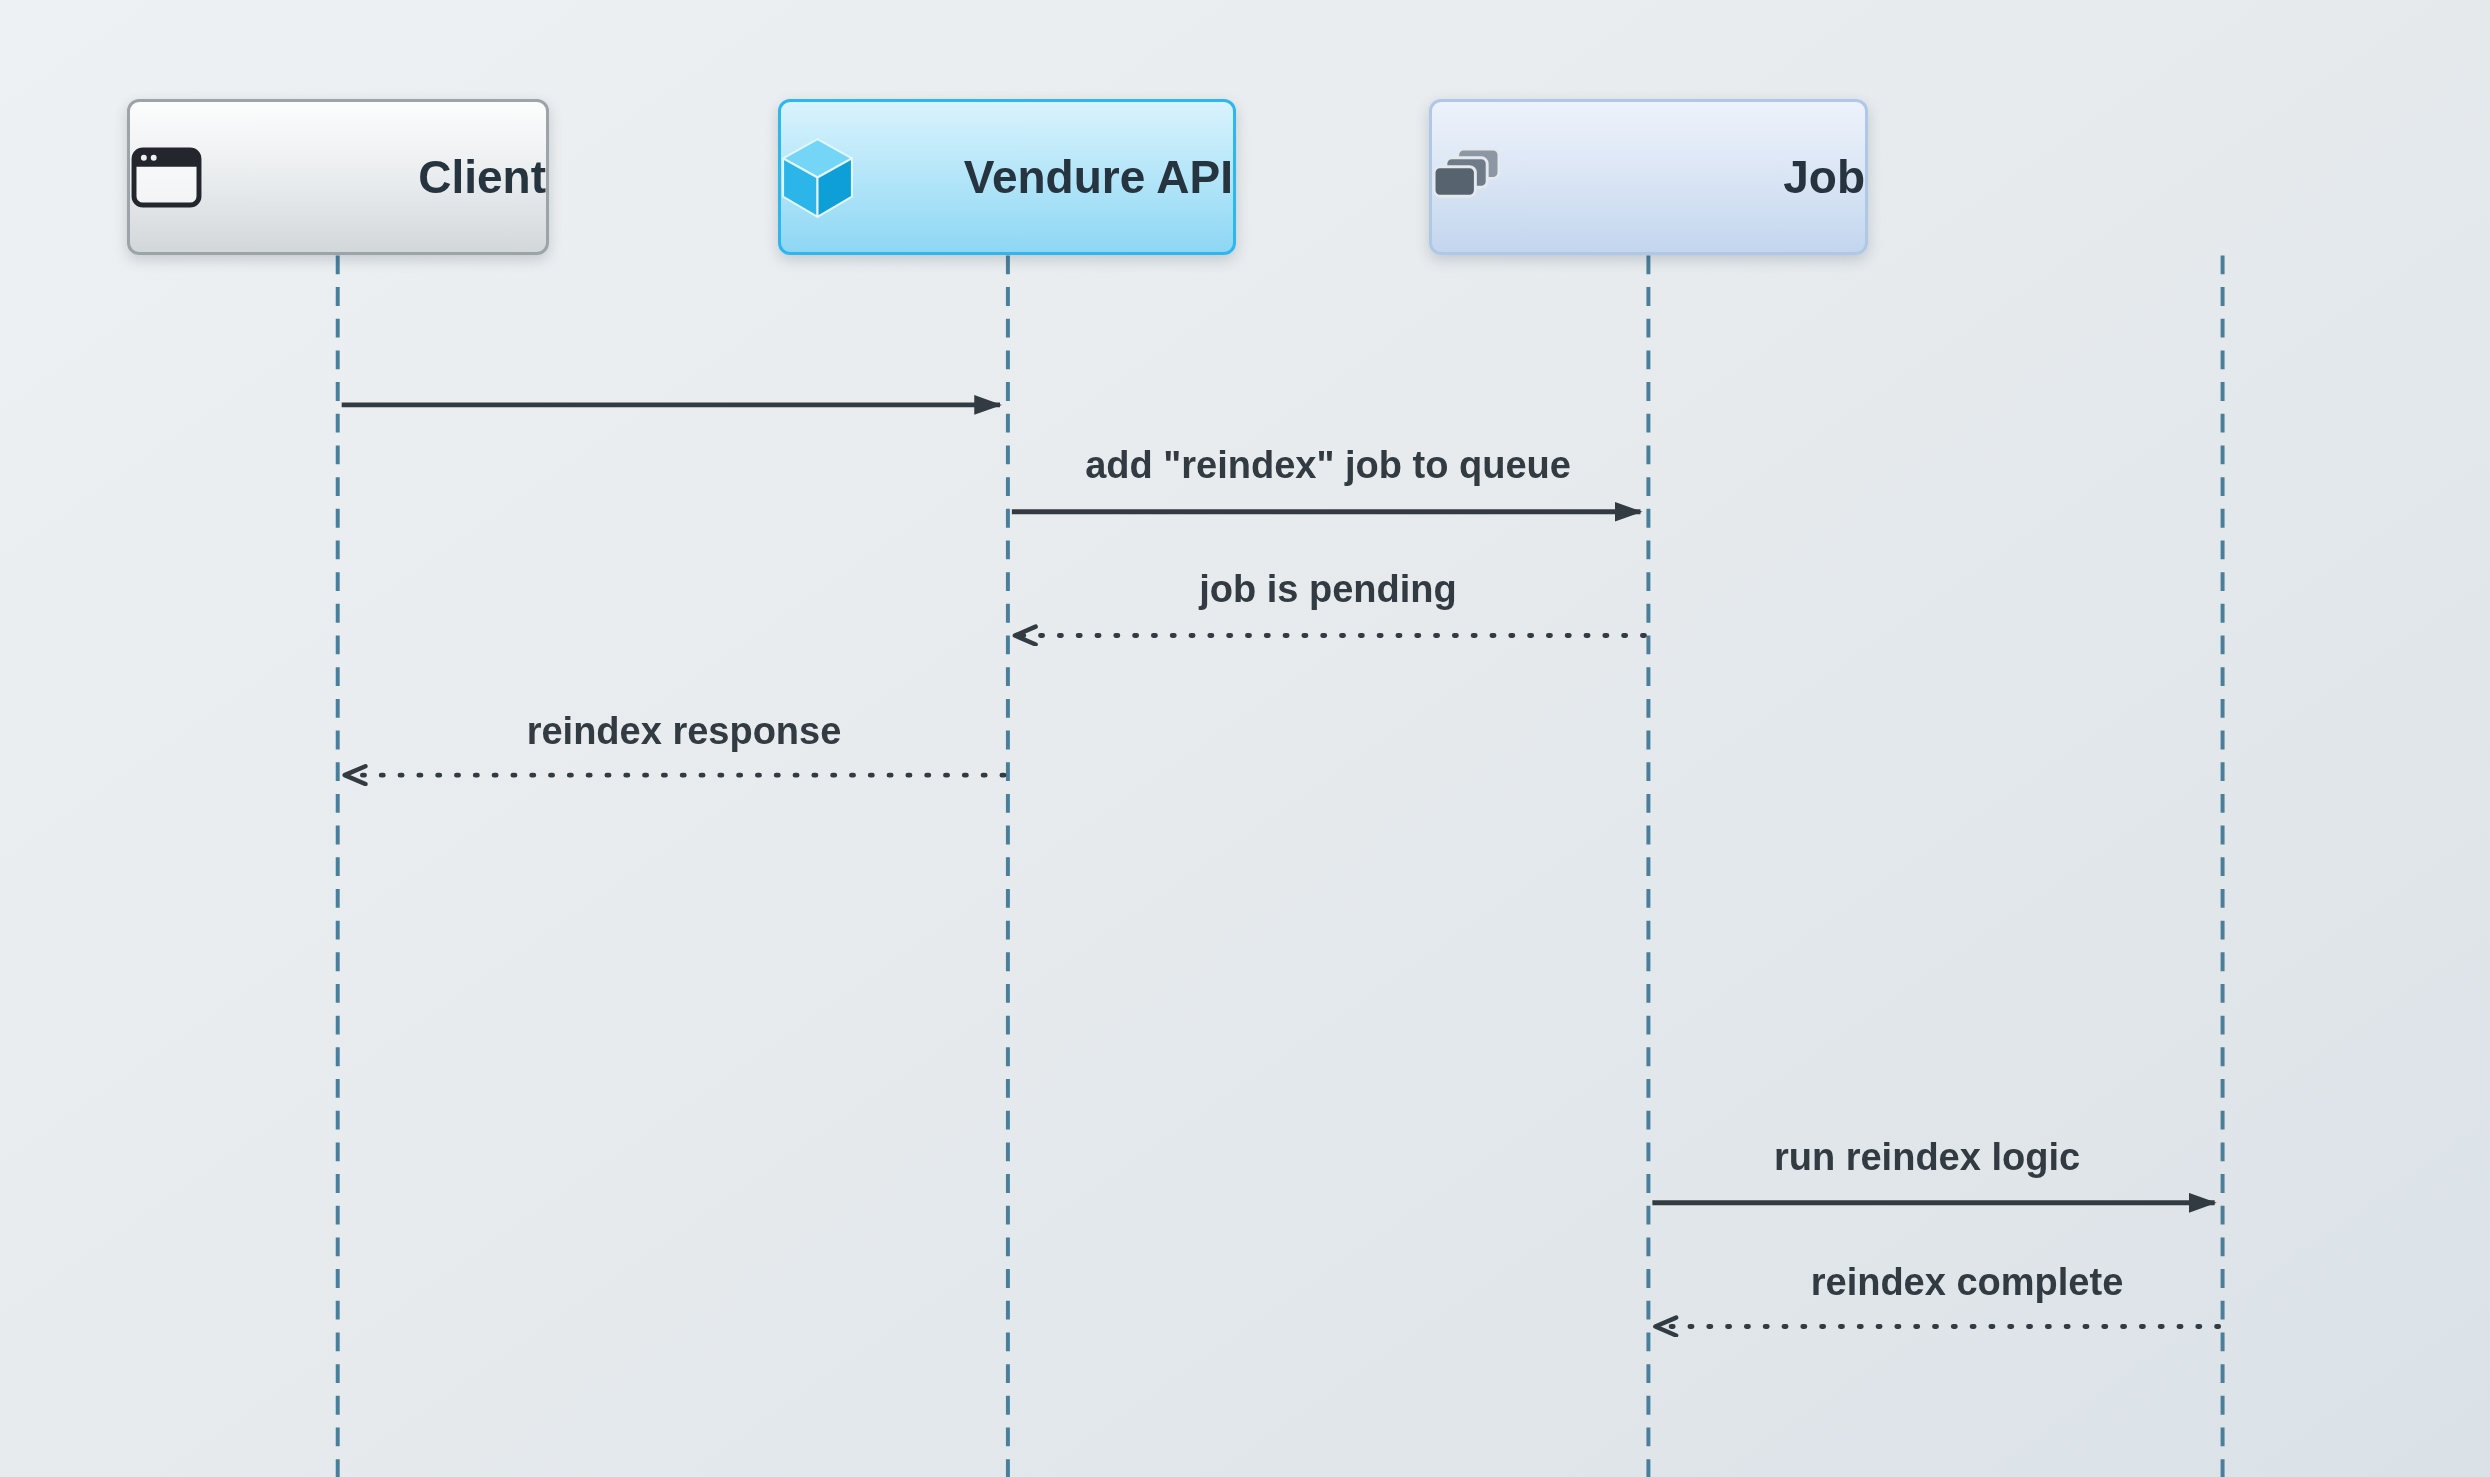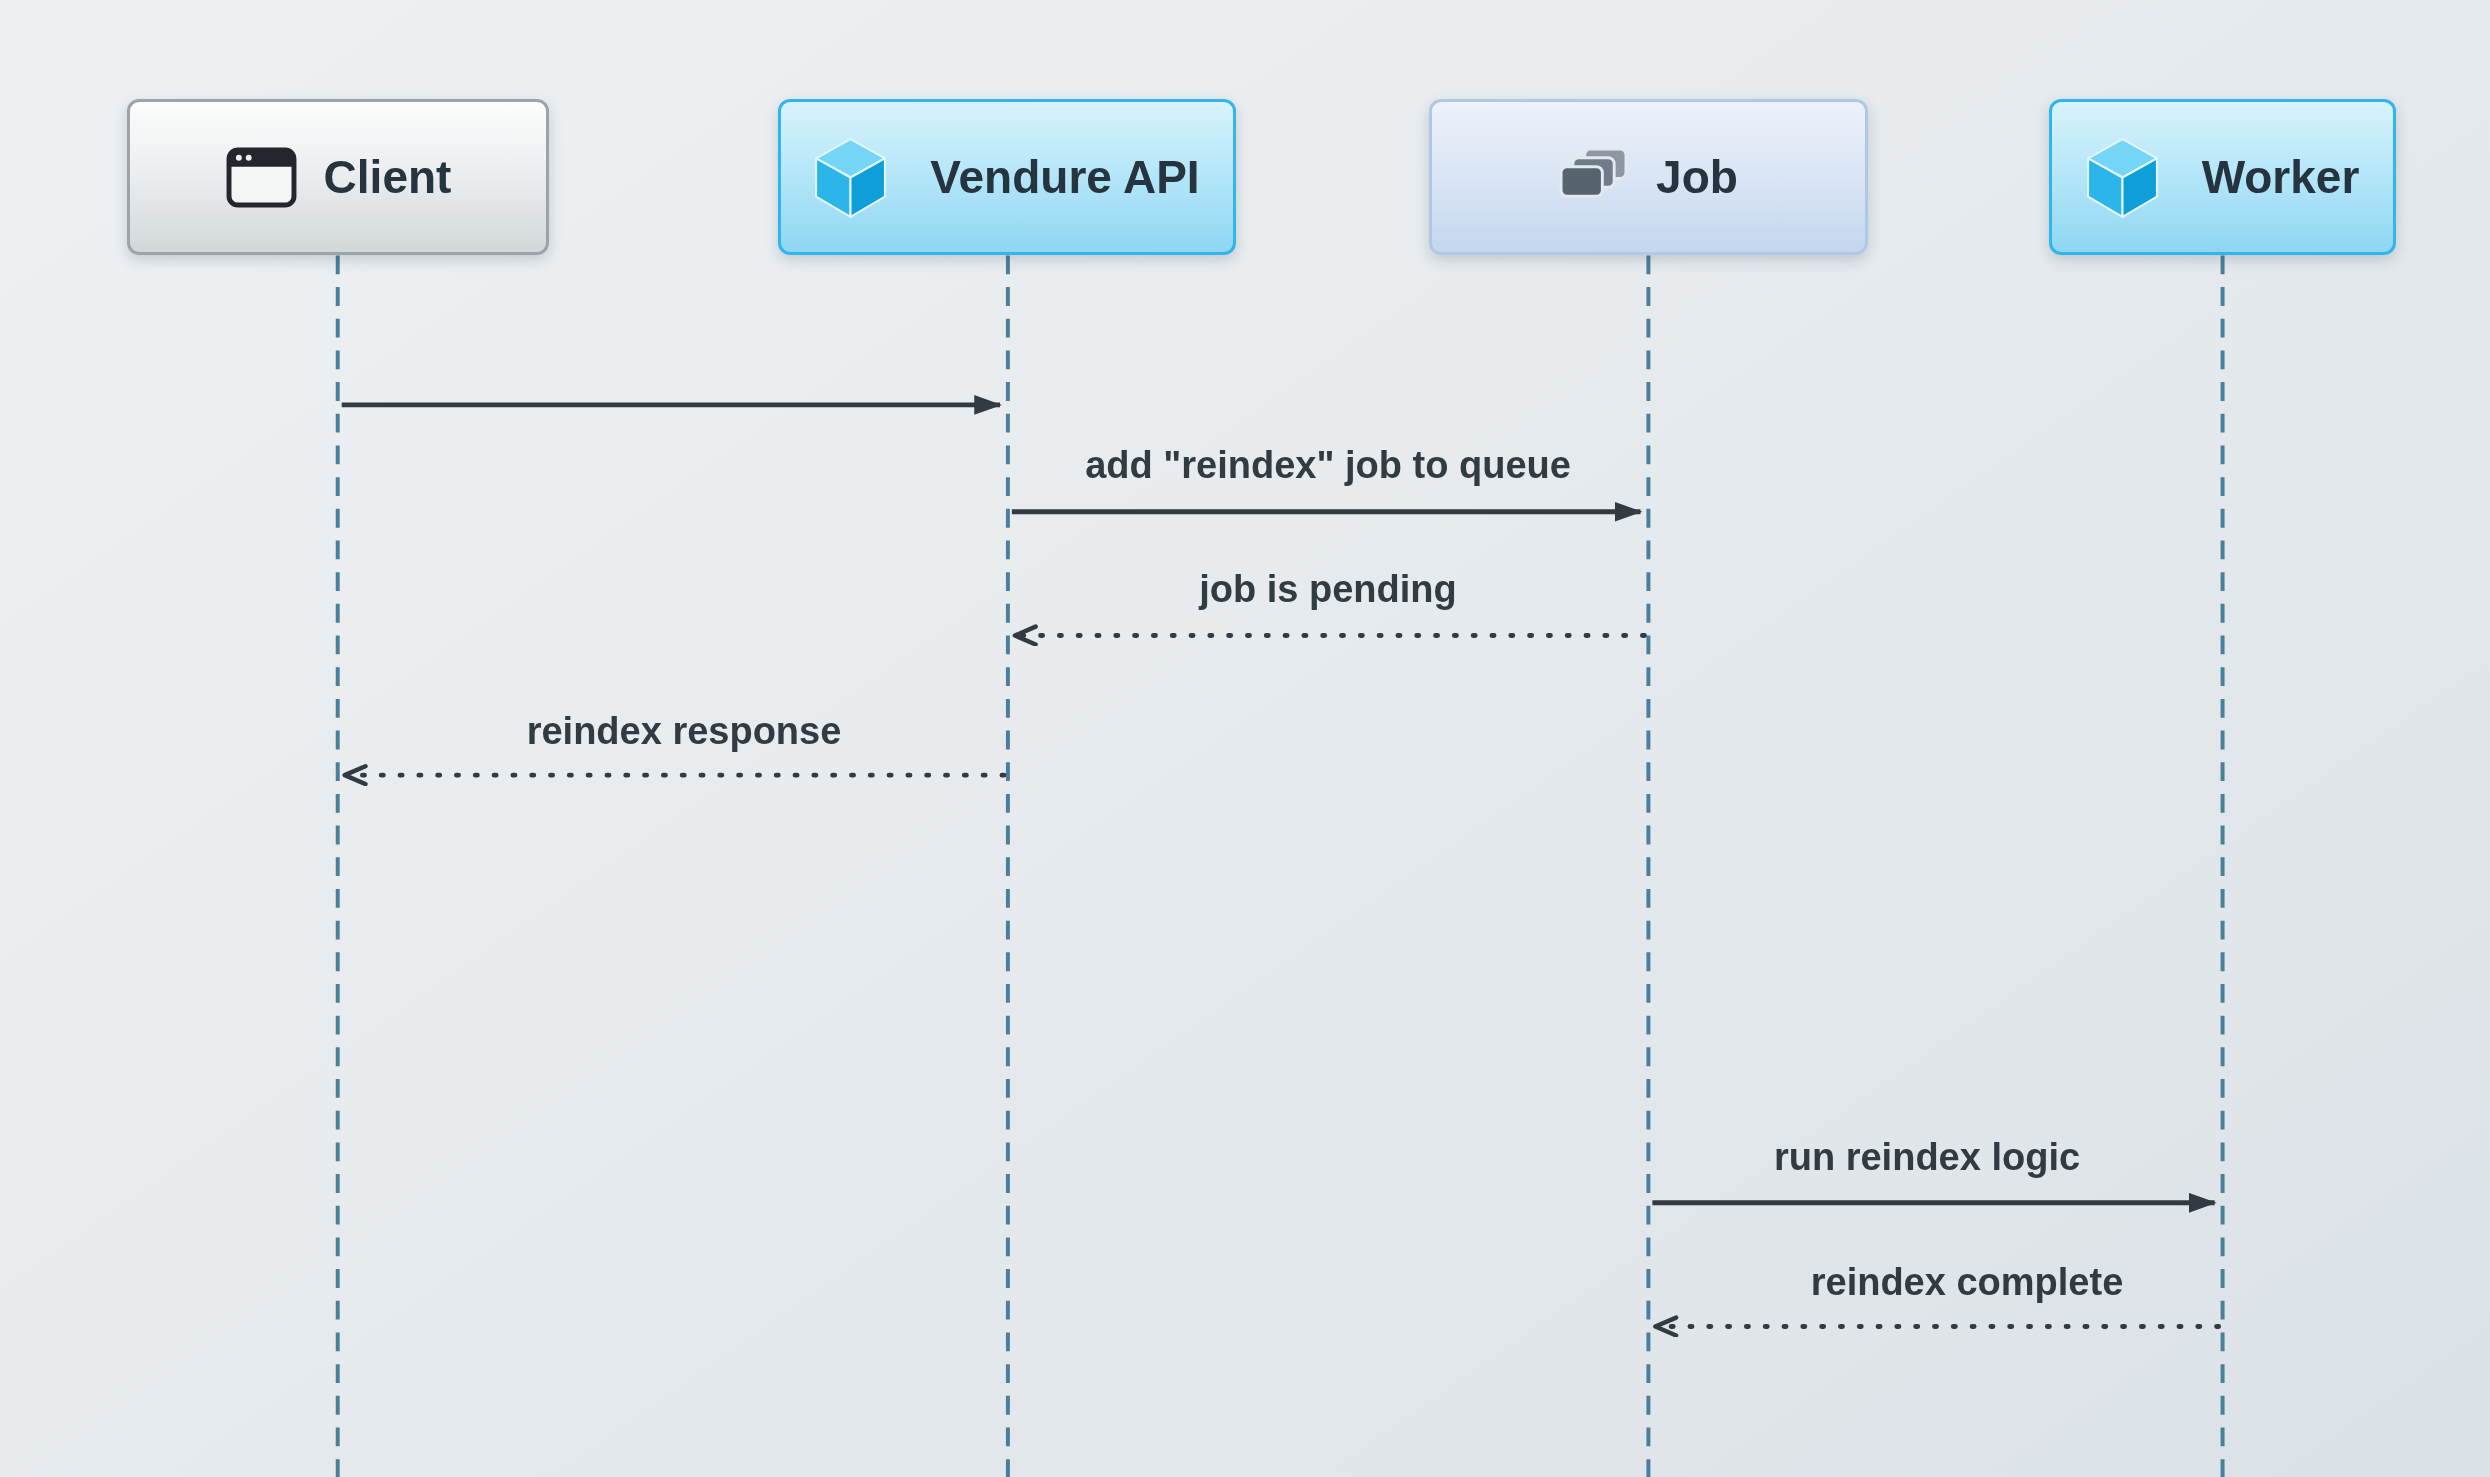--- a/index.html
+++ b/index.html
@@ -8,21 +8,21 @@
     font-family:"Liberation Sans",sans-serif;
     background:linear-gradient(145deg,#eef1f3 0%,#e7ebee 45%,#dbe2e7 100%);
   }
   .stage{position:relative;width:2491px;height:1477px;}
   .overlay{position:absolute;left:0;top:0;width:2491px;height:1477px;}
   .lifeline{stroke:#4a7f9b;stroke-width:4;stroke-dasharray:19 13;}
   .msg-line{stroke:#333b42;stroke-width:5;fill:none;}
   .msg-line.dotted{stroke-dasharray:2 17;stroke-linecap:round;}
   .actor{
     position:absolute;top:99px;height:156px;border-radius:12px;
-    display:flex;align-items:center;justify-content:center;gap:26px;
+    display:flex;align-items:center;justify-content:space-between;gap:26px;
     box-shadow:0 5px 14px rgba(40,60,80,.20);box-sizing:border-box;
   }
   .actor.gray{background:linear-gradient(180deg,#fcfdfd 0%,#e8ebed 55%,#d2d7da 100%);border:3px solid #9da4a9;}
   .actor.blue{background:linear-gradient(180deg,#d8f3fd 0%,#b0e4f8 55%,#8ed7f4 100%);border:3px solid #2fb6ec;gap:43px;}
   .actor.softblue{background:linear-gradient(180deg,#edf2fb 0%,#d8e4f4 55%,#c3d6ee 100%);border:3px solid #aec8e6;}
   .actor-label{font-size:46px;font-weight:700;color:#26343f;}
   .msg-label{
     position:absolute;transform:translateX(-50%);white-space:nowrap;
     font-size:38px;font-weight:700;color:#333b42;line-height:44px;
   }
@@ -77,28 +77,20 @@
 
   <div class="actor softblue" style="left:1429px;width:439px;">
     <svg width="71" height="61" viewBox="0 0 72 62">
       <rect x="26" y="2" width="42" height="30" rx="6" fill="#8d97a3" stroke="#e3e9ee" stroke-width="3"></rect>
       <rect x="14" y="11" width="42" height="30" rx="6" fill="#6f7b88" stroke="#e3e9ee" stroke-width="3"></rect>
       <rect x="2" y="20" width="42" height="30" rx="6" fill="#57636e" stroke="#e3e9ee" stroke-width="3"></rect>
     </svg>
     <span class="actor-label">Job</span>
   </div>
 
-  <div class="actor blue" style="left:2049px;width:347px;">
-    <svg width="73" height="81" viewBox="0 0 72 80">
-      <polygon points="36,2 70,21 36,40 2,21" fill="#74d5f7" stroke="#e2f6fd" stroke-width="2" stroke-linejoin="round"></polygon>
-      <polygon points="2,21 36,40 36,79 2,59" fill="#2cb5e9" stroke="#e2f6fd" stroke-width="2" stroke-linejoin="round"></polygon>
-      <polygon points="36,40 70,21 70,59 36,79" fill="#0e9ed8" stroke="#e2f6fd" stroke-width="2" stroke-linejoin="round"></polygon>
-    </svg>
-    <span class="actor-label">Worker</span>
-  </div>
 
   <div class="msg-label" style="left:1328px;top:443px;">add "reindex" job to queue</div>
   <div class="msg-label" style="left:1328px;top:567px;">job is pending</div>
   <div class="msg-label" style="left:684px;top:709px;">reindex response</div>
   <div class="msg-label" style="left:1907px;top:1135px;margin-left:20px;">run reindex logic</div>
   <div class="msg-label" style="left:1935px;top:1260px;margin-left:32px;">reindex complete</div>
 
 </div>
 
 

